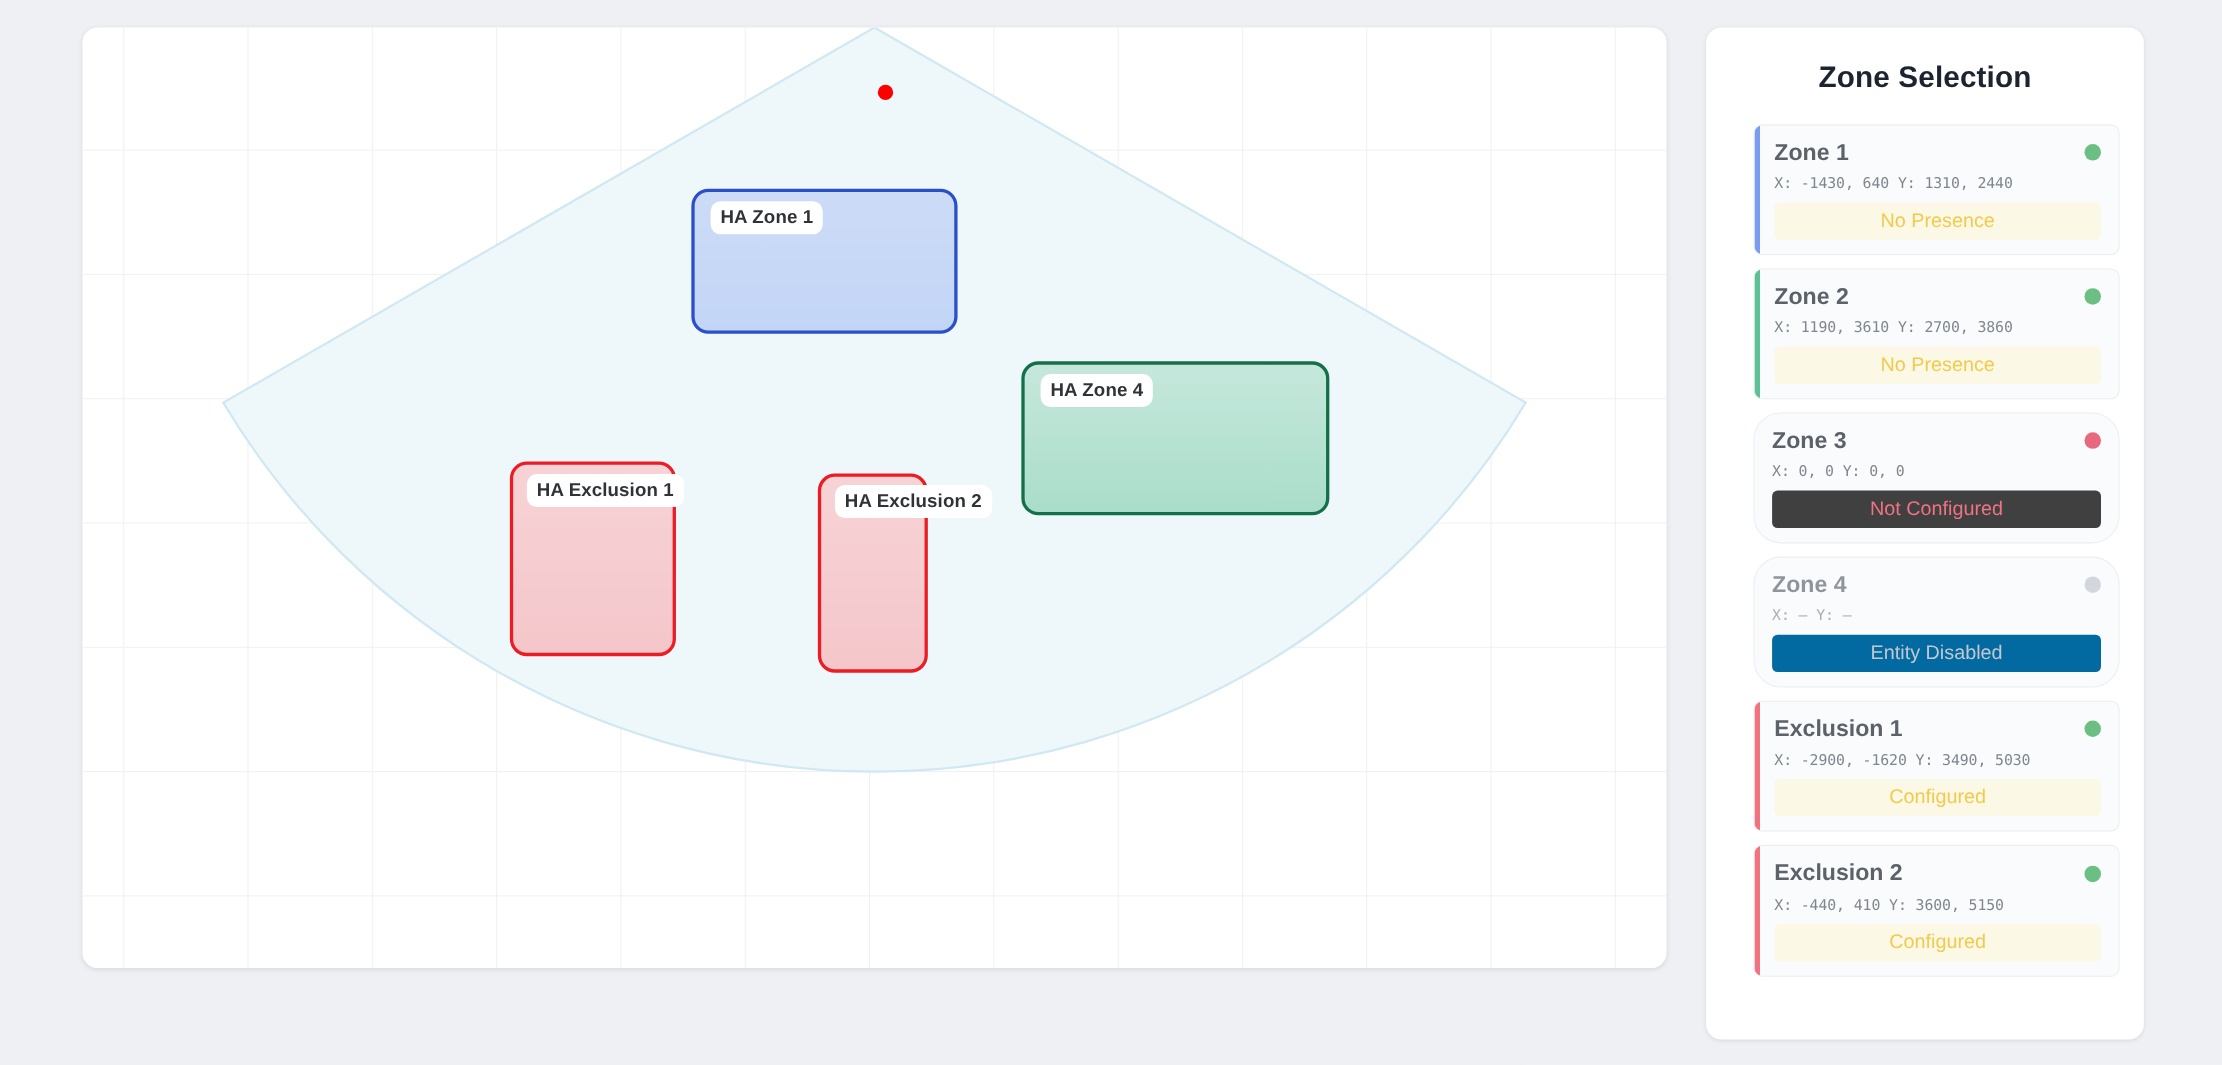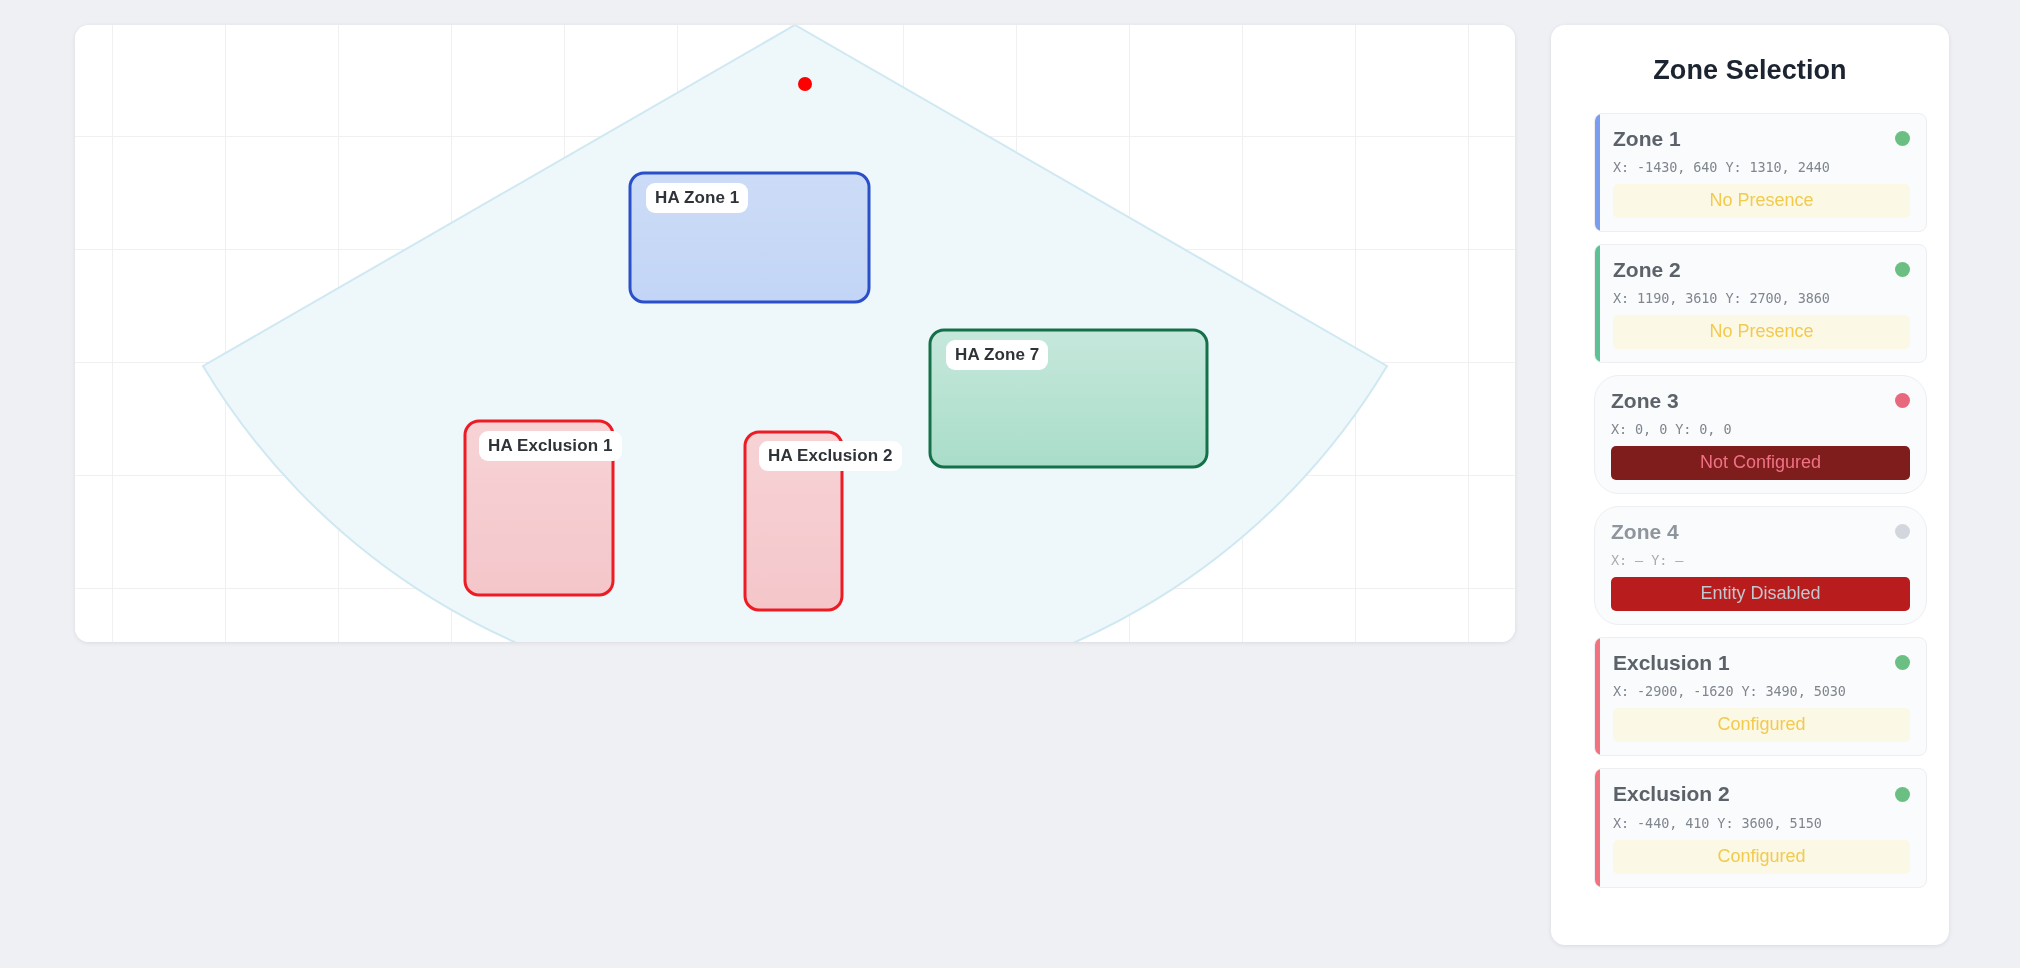--- a/index.html
+++ b/index.html
@@ -20,21 +20,21 @@
     display: flex;
     align-items: flex-start;
   }
 
   
   .radar-panel {
     position: absolute;
     left: 75px;
     top: 25px;
     width: 1440px;
-    height: 617px;
+    height: 855px;
     background: #ffffff;
     border-radius: 14px;
     box-shadow: 0 1px 4px rgba(30,40,60,.10);
     overflow: hidden;
   }
 
   .radar-svg { display: block; width: 1440px; height: 855px; }
 
   
   .zone-label {
@@ -121,22 +121,22 @@
 
   .zone-card-status {
     margin-top: 9px;
     text-align: center;
     border-radius: 5px;
     padding: 6px 4px 7px 4px;
     font-size: 18px;
     font-weight: 400;
   }
   .st-presence  { background: #fbf8e6; color: #f2ca4c; }
-  .st-notconfig { background: #7f1d1d; color: #ef7285; }
-  .st-disabled  { background: #b91c1c; color: #c3c8ce; }
+  .st-notconfig { background: #404040; color: #ef7285; }
+  .st-disabled  { background: #0369a1; color: #c3c8ce; }
 </style>
 </head>
 <body>
 
 <div class="app">
 
   <div class="radar-panel">
     <svg class="radar-svg" viewBox="0 0 1440 855">
       <defs>
         <pattern id="gridPattern" width="113" height="113" patternUnits="userSpaceOnUse" x="37" y="-2">
@@ -166,21 +166,21 @@
       <rect x="855" y="305" width="277" height="137" rx="14" fill="url(#gz2)" stroke="#147049" stroke-width="3"></rect>
 
       <rect x="390" y="396" width="148" height="174" rx="14" fill="url(#gex)" stroke="#ec1c24" stroke-width="3"></rect>
 
       <rect x="670" y="407" width="97" height="178" rx="14" fill="url(#gex)" stroke="#ec1c24" stroke-width="3"></rect>
 
       <circle cx="730" cy="59" r="7" fill="#ff0000"></circle>
     </svg>
 
     <div class="zone-label" style="left:571px; top:158px;">HA Zone 1</div>
-    <div class="zone-label" style="left:871px; top:315px;">HA Zone 7</div>
+    <div class="zone-label" style="left:871px; top:315px;">HA Zone 4</div>
     <div class="zone-label" style="left:404px; top:406px;">HA Exclusion 1</div>
     <div class="zone-label" style="left:684px; top:416px;">HA Exclusion 2</div>
   </div>
 
   <div class="side-panel">
     <div class="panel-title">Zone Selection</div>
 
     <div class="zone-list">
 
       <div class="zone-card">

